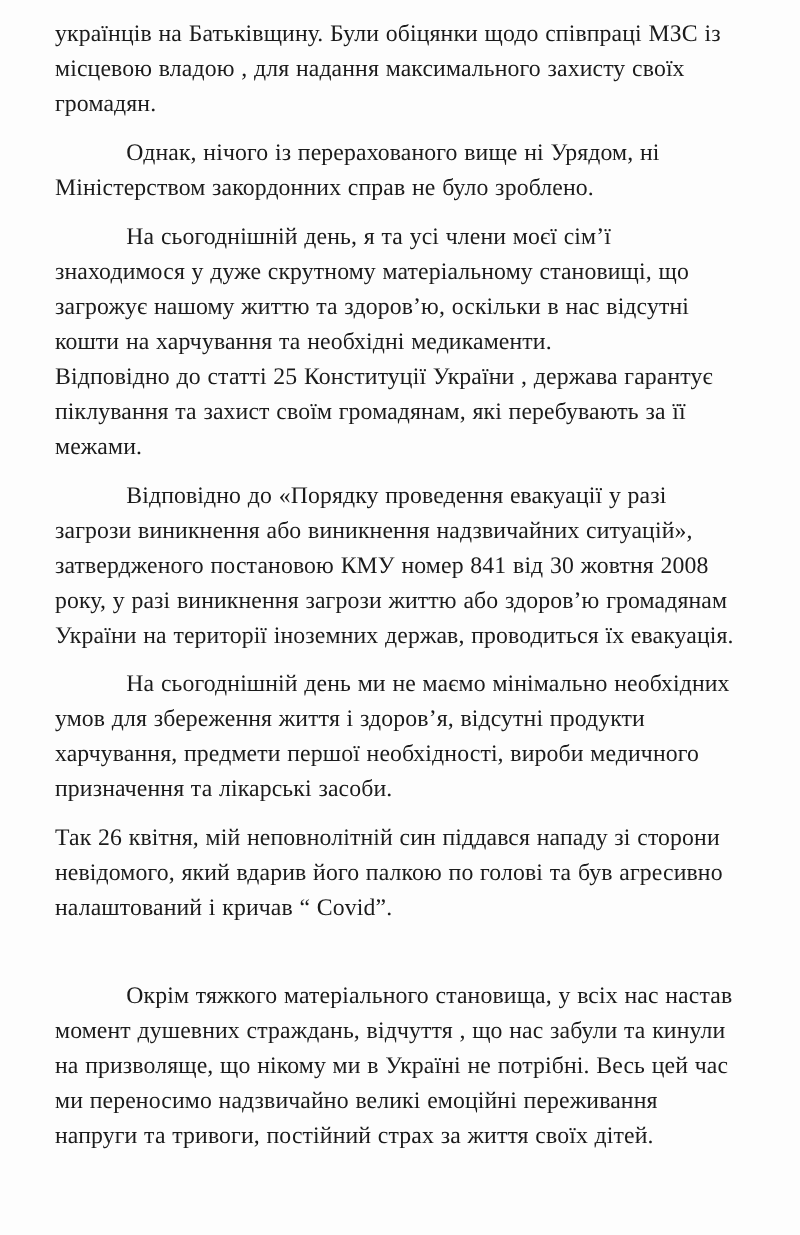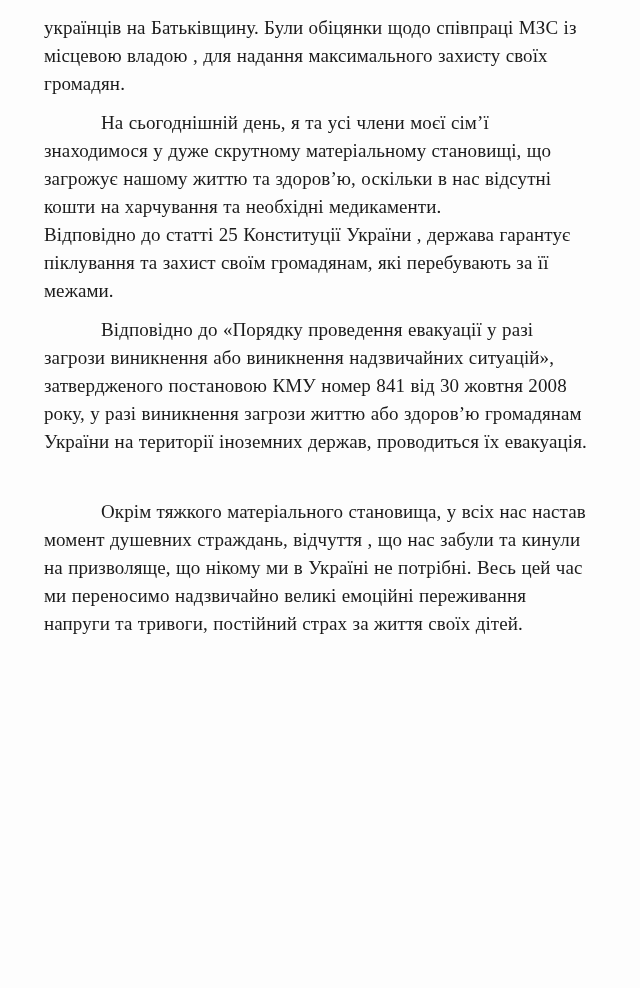--- a/index.html
+++ b/index.html
@@ -32,22 +32,25 @@
   .para.gap-before {
     margin-top: 42px;
   }
 </style>
 </head>
 <body>
 
 <div class="page">
   <p class="para">українців на Батьківщину. Були обіцянки щодо співпраці МЗС із місцевою владою , для надання максимального захисту своїх громадян.</p>
 
+  <p class="para indent">Однак, нічого із перерахованого вище ні Урядом, ні Міністерством закордонних справ не було зроблено.</p>
 
   <p class="para indent">На сьогоднішній день, я та усі члени моєї сім’ї знаходимося у дуже скрутному матеріальному становищі, що загрожує нашому життю та здоров’ю, оскільки в нас відсутні кошти на харчування та необхідні медикаменти.&nbsp;&nbsp;&nbsp;&nbsp;&nbsp;&nbsp;&nbsp;&nbsp;&nbsp;&nbsp;&nbsp;&nbsp;&nbsp;&nbsp;&nbsp;&nbsp; Відповідно до статті 25 Конституції України , держава гарантує піклування та захист своїм громадянам, які перебувають за її межами.</p>
 
   <p class="para indent">Відповідно до «Порядку проведення евакуації у разі загрози виникнення або виникнення надзвичайних ситуацій», затвердженого постановою КМУ номер 841 від 30 жовтня 2008 року, у разі виникнення загрози життю або здоров’ю громадянам України на території іноземних держав, проводиться їх евакуація.</p>
 
 
+  <p class="para indent">На сьогоднішній день ми не маємо мінімально необхідних умов для збереження життя і здоров’я, відсутні продукти харчування, предмети першої необхідності, вироби медичного призначення та лікарські засоби.</p>
 
+  <p class="para">Так 26 квітня, мій неповнолітній син піддався нападу зі сторони невідомого, який вдарив його палкою по голові та був агресивно налаштований і кричав “ Covid”.</p>
 
   <p class="para indent gap-before">Окрім тяжкого матеріального становища, у всіх нас настав момент душевних страждань, відчуття , що нас забули та кинули на призволяще, що нікому ми в Україні не потрібні. Весь цей час ми переносимо надзвичайно великі емоційні переживання напруги та тривоги, постійний страх за життя своїх дітей.</p>
 </div>
 
 </body></html>

